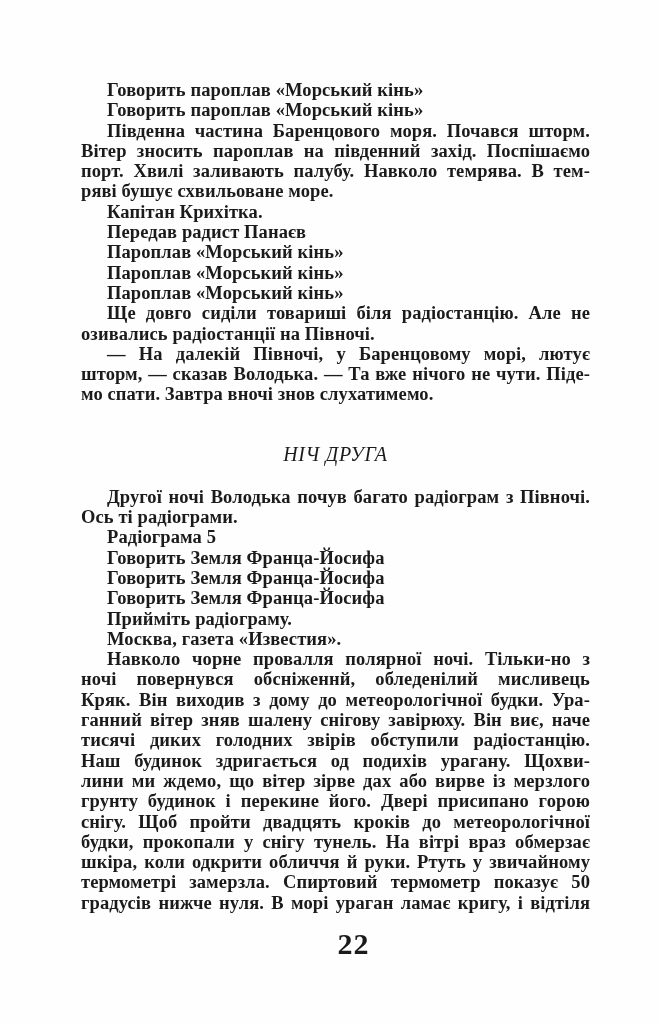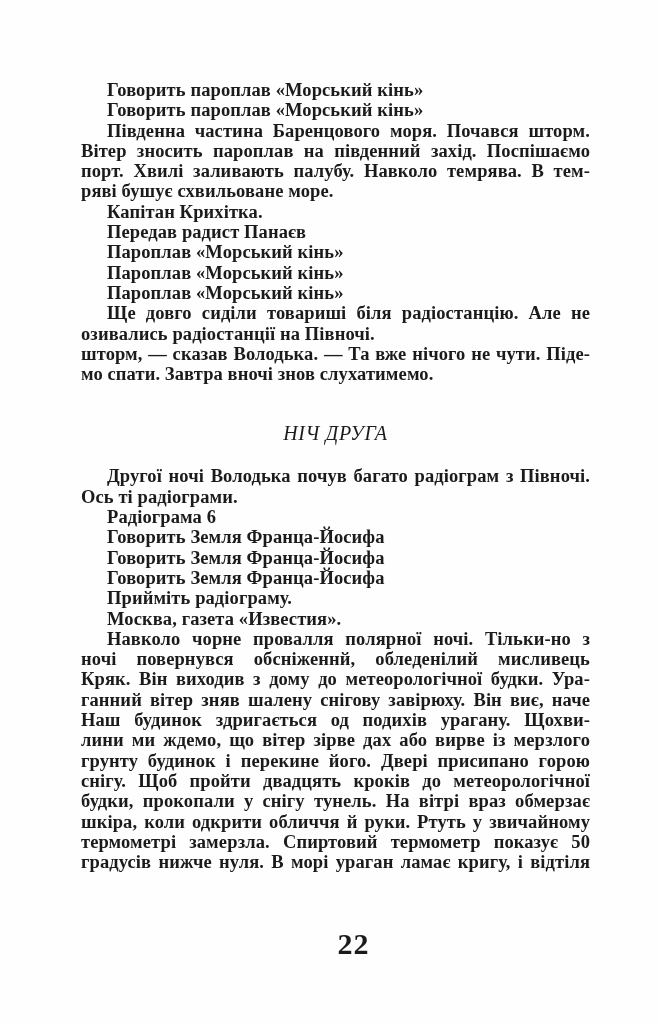--- a/index.html
+++ b/index.html
@@ -72,35 +72,37 @@
       <div class="line justify">Вітер зносить пароплав на південний захід. Поспішаємо</div>
       <div class="line justify">порт. Хвилі заливають палубу. Навколо темрява. В тем-</div>
       <div class="line">ряві бушує схвильоване море.</div>
       <div class="line indent">Капітан Крихітка.</div>
       <div class="line indent">Передав радист Панаєв</div>
       <div class="line indent">Пароплав «Морський кінь»</div>
       <div class="line indent">Пароплав «Морський кінь»</div>
       <div class="line indent">Пароплав «Морський кінь»</div>
       <div class="line indent justify">Ще довго сиділи товариші біля радіостанцію. Але не</div>
       <div class="line">озивались радіостанції на Півночі.</div>
+      <div class="line indent justify">— На далекій Півночі, у Баренцовому морі, лютує</div>
       <div class="line justify">шторм, — сказав Володька. — Та вже нічого не чути. Піде-</div>
       <div class="line">мо спати. Завтра вночі знов слухатимемо.</div>
       <div class="chapter-heading">НІЧ ДРУГА</div>
       <div class="line indent justify">Другої ночі Володька почув багато радіограм з Півночі.</div>
       <div class="line">Ось ті радіограми.</div>
-      <div class="line indent">Радіограма 6</div>
+      <div class="line indent">Радіограма 5</div>
       <div class="line indent">Говорить Земля Франца-Йосифа</div>
       <div class="line indent">Говорить Земля Франца-Йосифа</div>
       <div class="line indent">Говорить Земля Франца-Йосифа</div>
       <div class="line indent">Прийміть радіограму.</div>
       <div class="line indent">Москва, газета «Известия».</div>
       <div class="line indent justify">Навколо чорне провалля полярної ночі. Тільки-но з</div>
       <div class="line justify">ночі повернувся обсніженнй, обледенілий мисливець</div>
       <div class="line justify">Кряк. Він виходив з дому до метеорологічної будки. Ура-</div>
       <div class="line justify">ганний вітер зняв шалену снігову завірюху. Він виє, наче</div>
+      <div class="line justify">тисячі диких голодних звірів обступили радіостанцію.</div>
       <div class="line justify">Наш будинок здригається од подихів урагану. Щохви-</div>
       <div class="line justify">лини ми ждемо, що вітер зірве дах або вирве із мерзлого</div>
       <div class="line justify">грунту будинок і перекине його. Двері присипано горою</div>
       <div class="line justify">снігу. Щоб пройти двадцять кроків до метеорологічної</div>
       <div class="line justify">будки, прокопали у снігу тунель. На вітрі враз обмерзає</div>
       <div class="line justify">шкіра, коли одкрити обличчя й руки. Ртуть у звичайному</div>
       <div class="line justify">термометрі замерзла. Спиртовий термометр показує 50</div>
       <div class="line justify">градусів нижче нуля. В морі ураган ламає кригу, і відтіля</div>
     </div>
   <div class="page-number">22</div>

